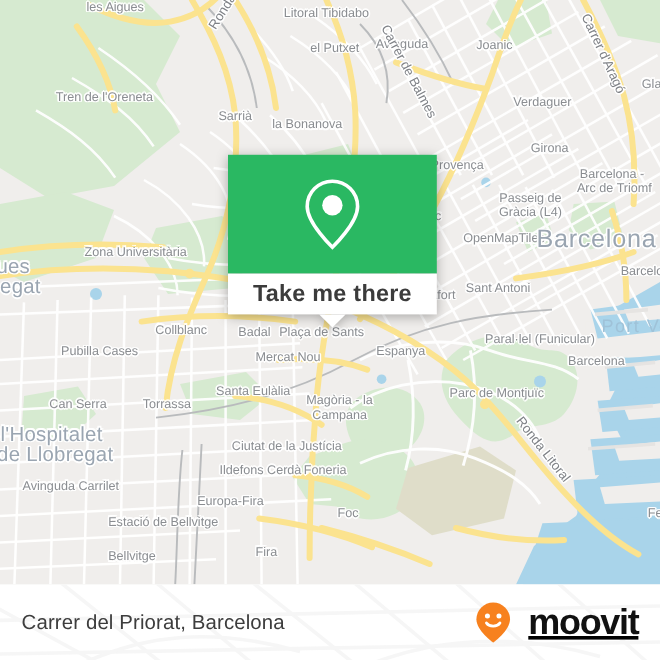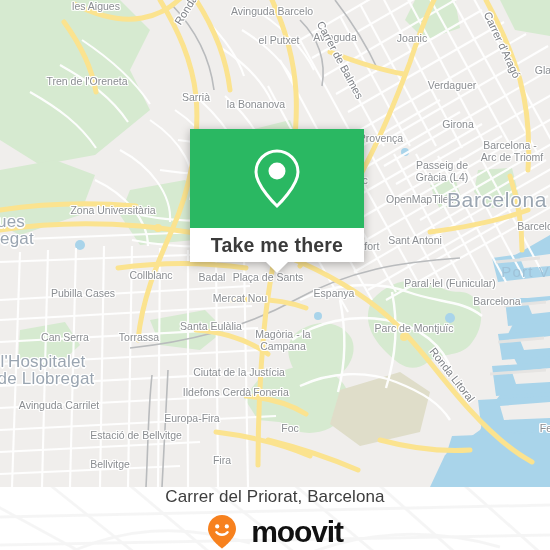--- a/index.html
+++ b/index.html
@@ -140,31 +140,31 @@
   }
   #footer-inner {
     position: absolute;
     left: 0; top: 0;
     width: 550px; height: 63px;
     display: flex;
     align-items: center;
     justify-content: space-between;
     padding: 0 18px;
     box-sizing: border-box;
-    flex-direction: column;
   }
   #footer-title {
     color: #3d3d3d;
     font-size: 17px;
     letter-spacing: .1px;
   }
   #brand {
     display: flex;
     align-items: center;
     gap: 14px;
+    text-decoration: underline;
   }
   #brand-word {
     color: #111111;
     font-size: 30px;
     font-weight: bold;
     letter-spacing: -1.1px;
     line-height: 1;
   }
 </style>
 </head>
@@ -382,21 +382,21 @@
 
         <g fill="#fbe38f">
           <circle cx="404" cy="337" r="4"></circle>
           <circle cx="158" cy="228" r="4"></circle>
         </g>
       </g>
     </svg>
 
     <div id="map-labels">
         <div class="maplabel" style="left: 96px; top: 6px;">les Aigues</div>
-        <div class="maplabel" style="left: 272px; top: 11px;">Avinguda Barcelo</div>
+        <div class="maplabel" style="left: 272px; top: 11px;">Litoral Tibidabo</div>
         <div class="maplabel road" style="left: 186px; top: 10px; transform: translate(-50%, -50%) rotate(-58deg);">Ronda</div>
         <div class="maplabel" style="left: 412px; top: 38px;">Joanic</div>
         <div class="maplabel" style="left: 335px; top: 37px;">Avinguda</div>
         <div class="maplabel" style="left: 279px; top: 40px;">el Putxet</div>
         <div class="maplabel road" style="left: 502px; top: 45px; transform: translate(-50%, -50%) rotate(65deg);">Carrer d'Aragó</div>
         <div class="maplabel road" style="left: 340px; top: 60px; transform: translate(-50%, -50%) rotate(62deg);">Carrer de Balmes</div>
         <div class="maplabel" style="left: 87px; top: 81px;">Tren de l'Oreneta</div>
         <div class="maplabel" style="left: 452px; top: 85px;">Verdaguer</div>
         <div class="maplabel" style="left: 543px; top: 70px;">Gla</div>
         <div class="maplabel" style="left: 196px; top: 97px;">Sarrià</div>

